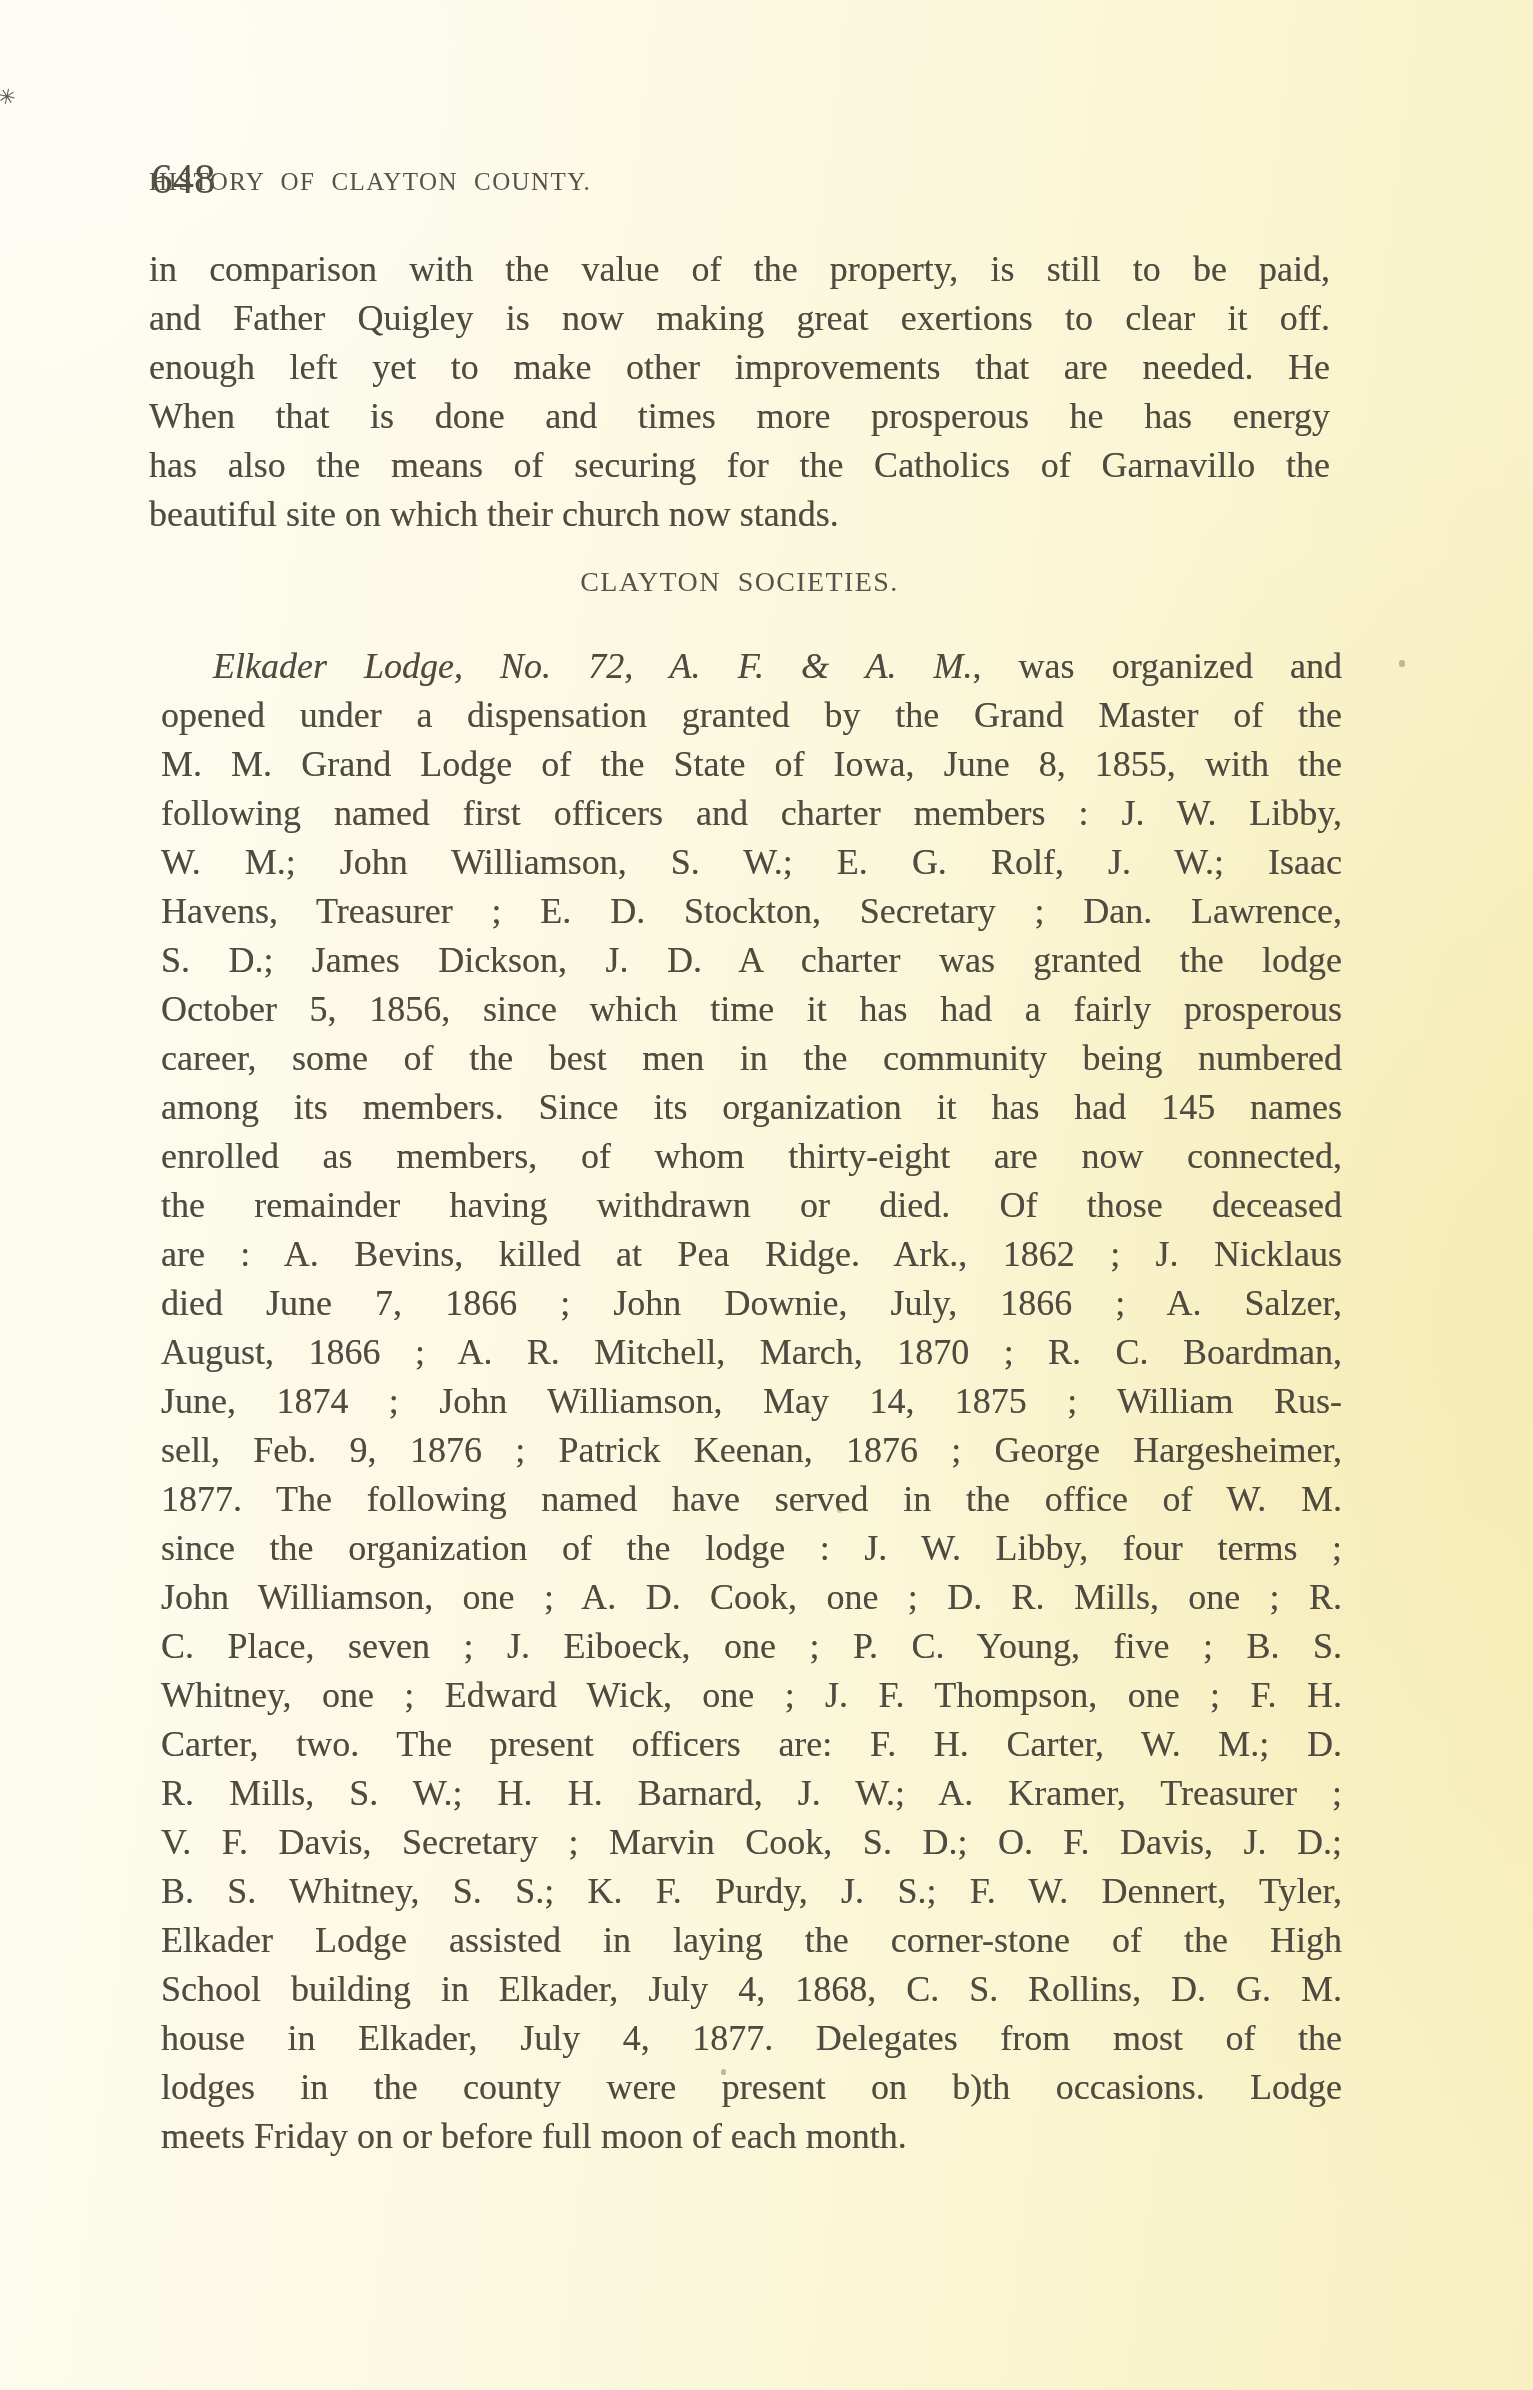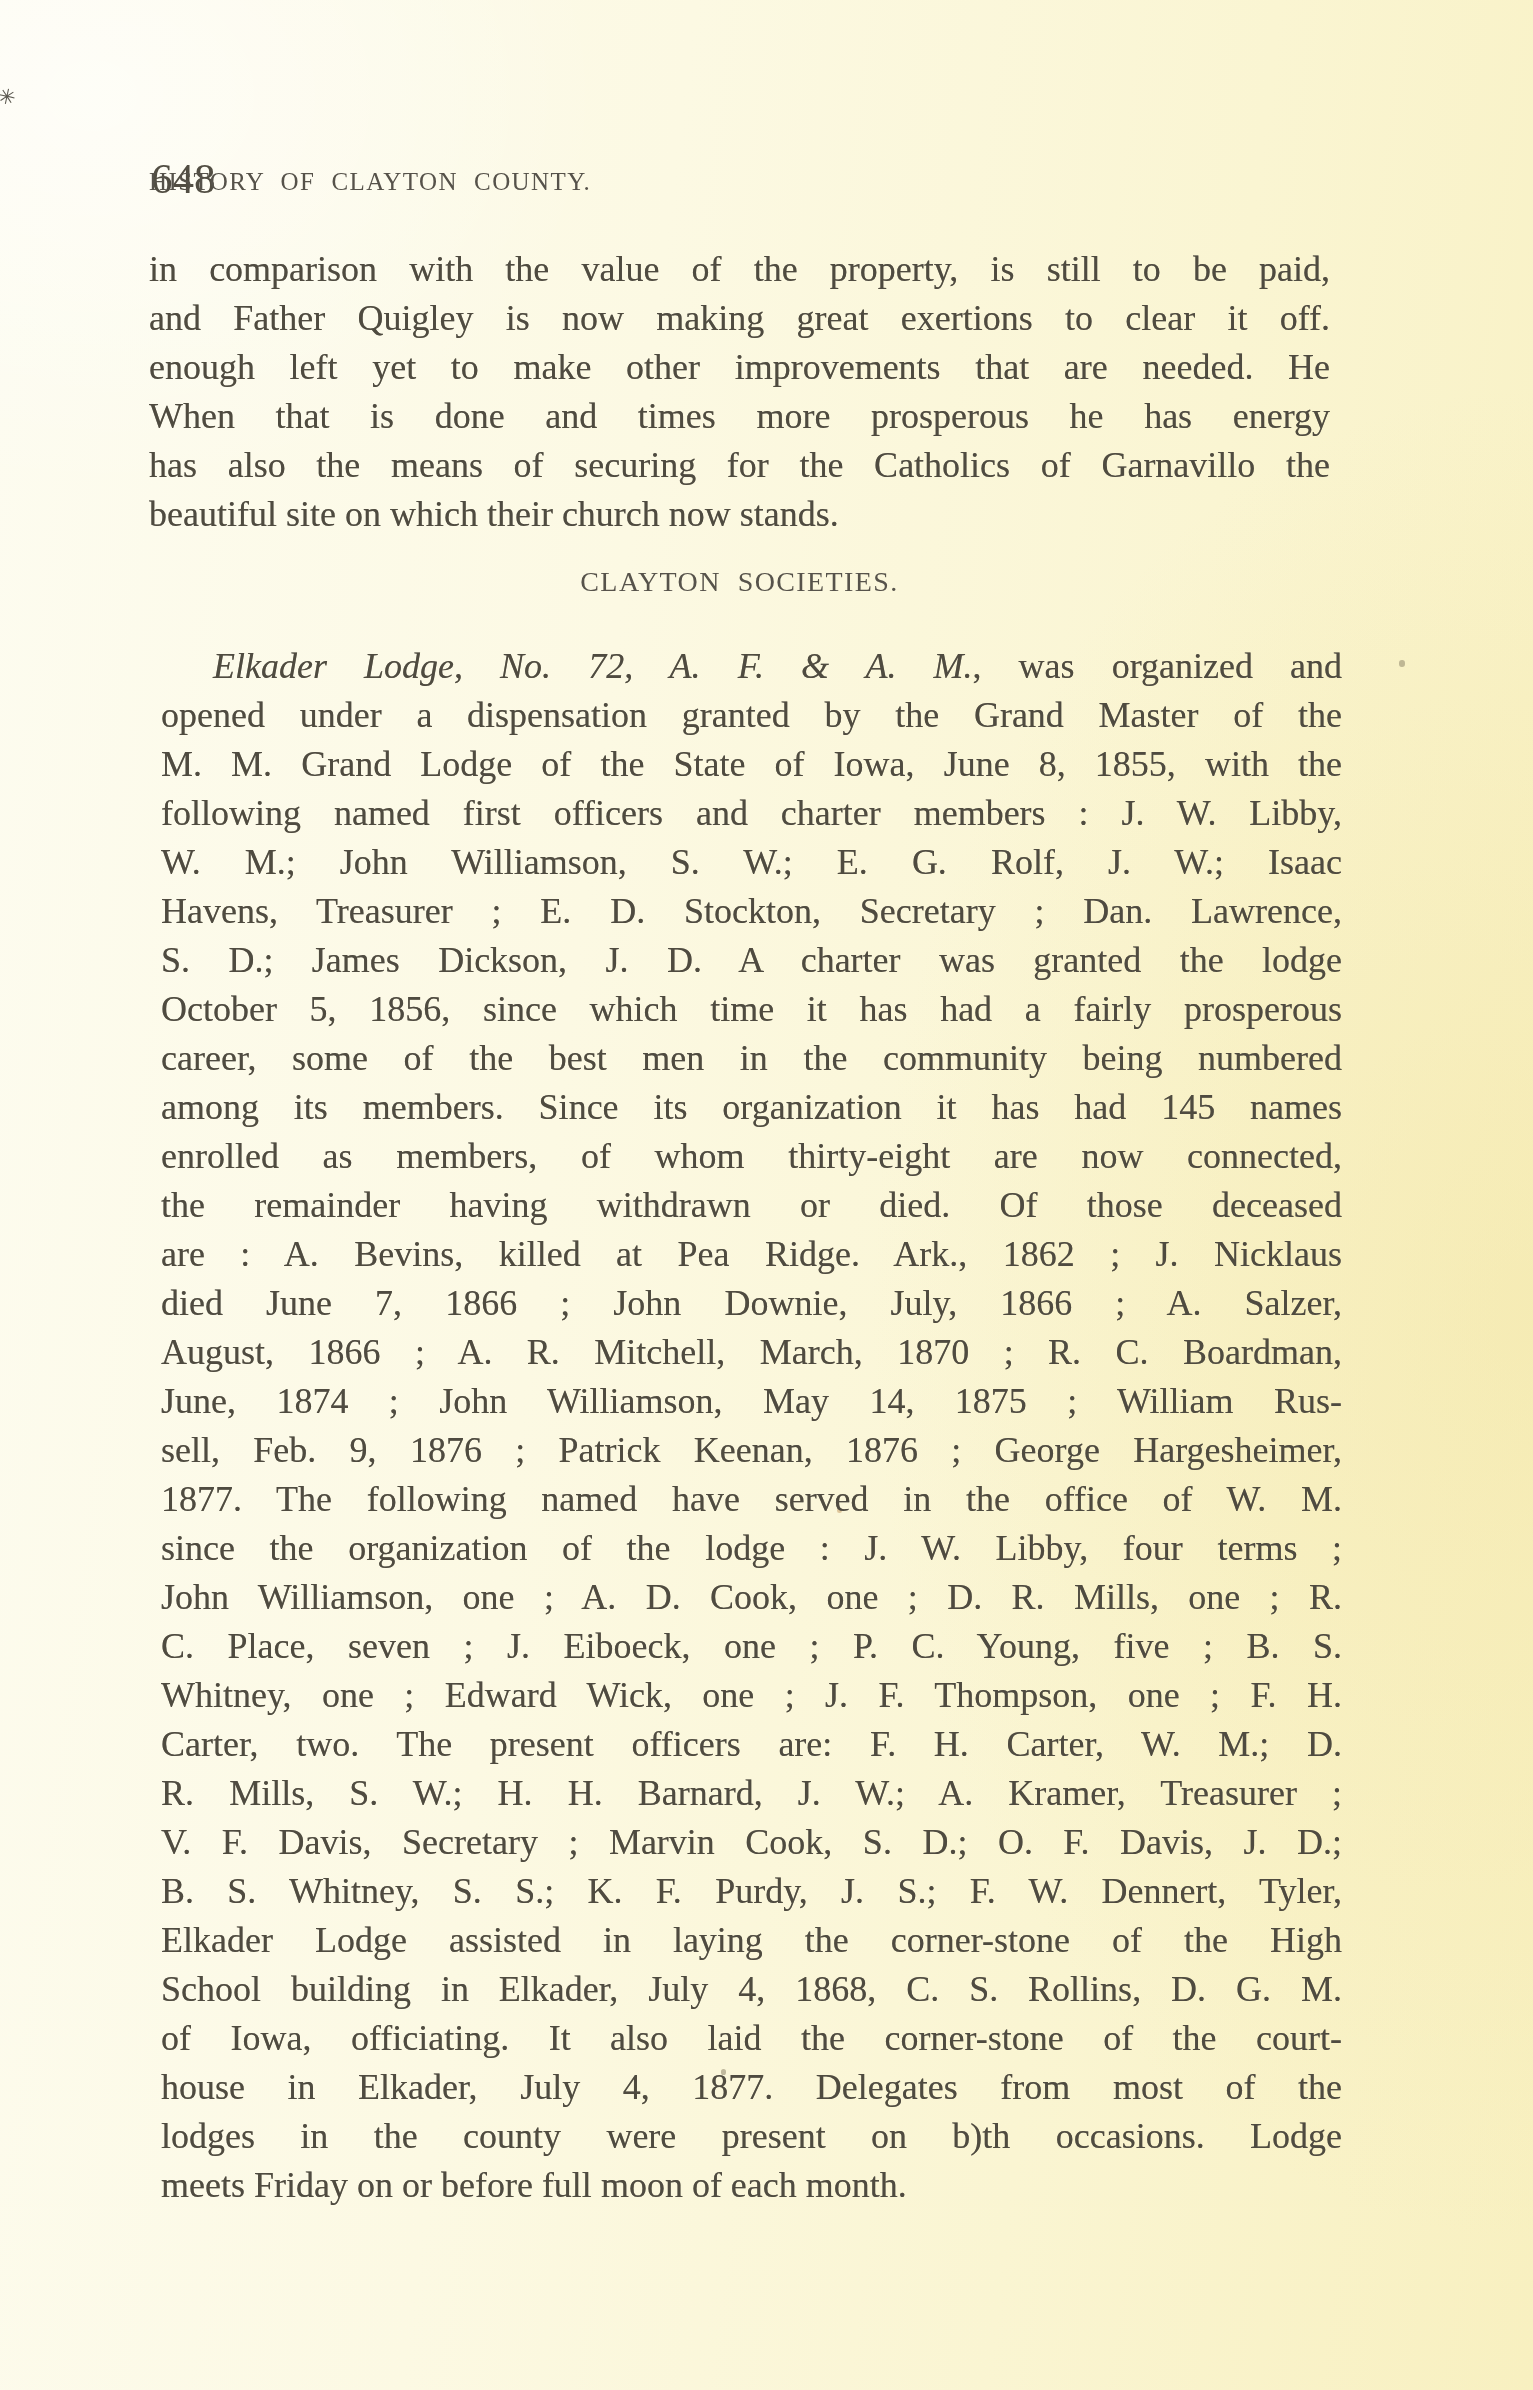--- a/index.html
+++ b/index.html
@@ -152,20 +152,19 @@
       <div class="line">since the organization of the lodge :  J. W. Libby, four terms ;</div>
       <div class="line">John Williamson, one ; A. D. Cook, one ; D. R. Mills, one ;  R.</div>
       <div class="line">C. Place, seven ; J. Eiboeck, one ; P. C. Young, five ; B. S.</div>
       <div class="line">Whitney, one ; Edward Wick, one ; J. F. Thompson, one ; F. H.</div>
       <div class="line">Carter, two.  The present officers are: F. H. Carter, W. M.; D.</div>
       <div class="line">R. Mills, S. W.; H. H. Barnard, J. W.; A. Kramer, Treasurer ;</div>
       <div class="line">V. F. Davis, Secretary ; Marvin Cook, S. D.; O. F. Davis, J. D.;</div>
       <div class="line">B. S. Whitney, S. S.; K. F. Purdy, J. S.; F. W. Dennert, Tyler,</div>
       <div class="line">Elkader Lodge assisted in laying the corner-stone of the High</div>
       <div class="line">School building in Elkader, July 4, 1868, C. S. Rollins, D. G. M.</div>
-      <div class="line">of Iowa, officiating.  It also laid the corner-stone of the court-</div>
       <div class="line">house in Elkader, July 4, 1877.  Delegates from most of the</div>
       <div class="line">lodges in the county were present on b)th occasions.  Lodge</div>
       <div class="line">meets Friday on or before full moon of each month.</div>
   </section>
 
 </div>
 
 
 </body></html>

